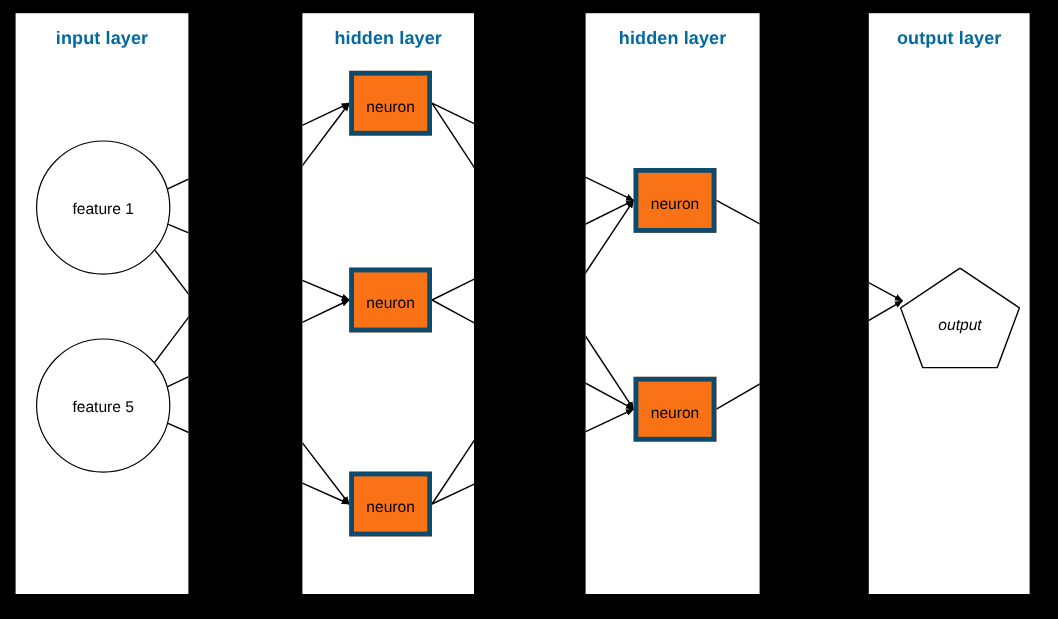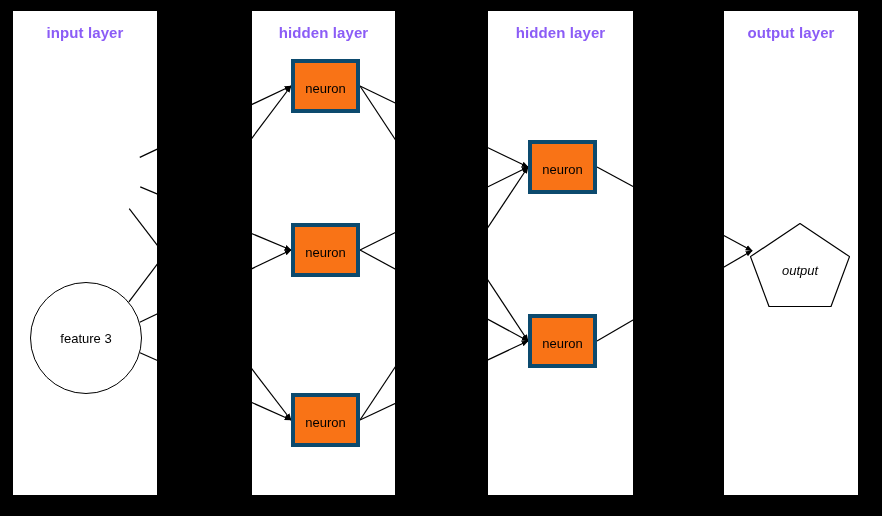--- a/index.html
+++ b/index.html
@@ -21,21 +21,21 @@
     background: #ffffff;
     overflow: hidden;
   }
   .panel-title {
     position: absolute;
     left: 0;
     right: 0;
     text-align: center;
     font-weight: bold;
     font-size: 15px;
-    color: #8b5cf6;
+    color: #0369a1;
     letter-spacing: 0.1px;
     white-space: nowrap;
   }
   .edge-svg {
     position: absolute;
     left: 0;
     top: 0;
     width: 882px;
     height: 516px;
     pointer-events: none;
@@ -119,22 +119,25 @@
         <line x1="360" y1="250" x2="528" y2="167" stroke="#000000" stroke-width="1.2" marker-end="url(#arrowhead)"></line>
         <line x1="360" y1="250" x2="528" y2="341" stroke="#000000" stroke-width="1.2" marker-end="url(#arrowhead)"></line>
         <line x1="360" y1="420" x2="528" y2="167" stroke="#000000" stroke-width="1.2" marker-end="url(#arrowhead)"></line>
         <line x1="360" y1="420" x2="528" y2="341" stroke="#000000" stroke-width="1.2" marker-end="url(#arrowhead)"></line>
         <line x1="597" y1="167" x2="752" y2="250.72" stroke="#000000" stroke-width="1.2" marker-end="url(#arrowhead)"></line>
         <line x1="597" y1="341" x2="752" y2="250.72" stroke="#000000" stroke-width="1.2" marker-end="url(#arrowhead)"></line>
       </g>
     </svg>
 
   <div class="node-layer" id="node-layer">
+      <div class="node node-circle" style="left: 30px; top: 117px; width: 112px; height: 112px;">
+        <div class="node-label" style="top: 48px;">feature 1</div>
+      </div>
       <div class="node node-circle" style="left: 30px; top: 282px; width: 112px; height: 112px;">
-        <div class="node-label" style="top: 48px;">feature 3</div>
+        <div class="node-label" style="top: 48px;">feature 5</div>
       </div>
       <div class="node node-rect" style="left: 291px; top: 59px; width: 69px; height: 54px;">
         <div class="node-label" style="top: 18px;">neuron</div>
       </div>
       <div class="node node-rect" style="left: 291px; top: 223px; width: 69px; height: 54px;">
         <div class="node-label" style="top: 18px;">neuron</div>
       </div>
       <div class="node node-rect" style="left: 291px; top: 393px; width: 69px; height: 54px;">
         <div class="node-label" style="top: 18px;">neuron</div>
       </div>

